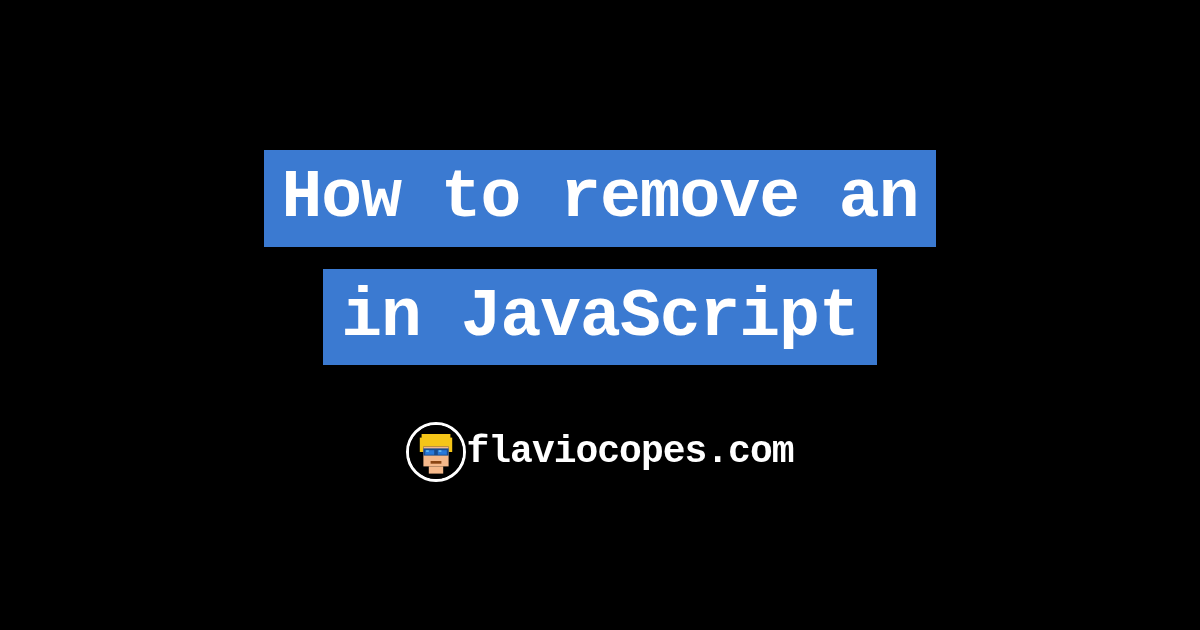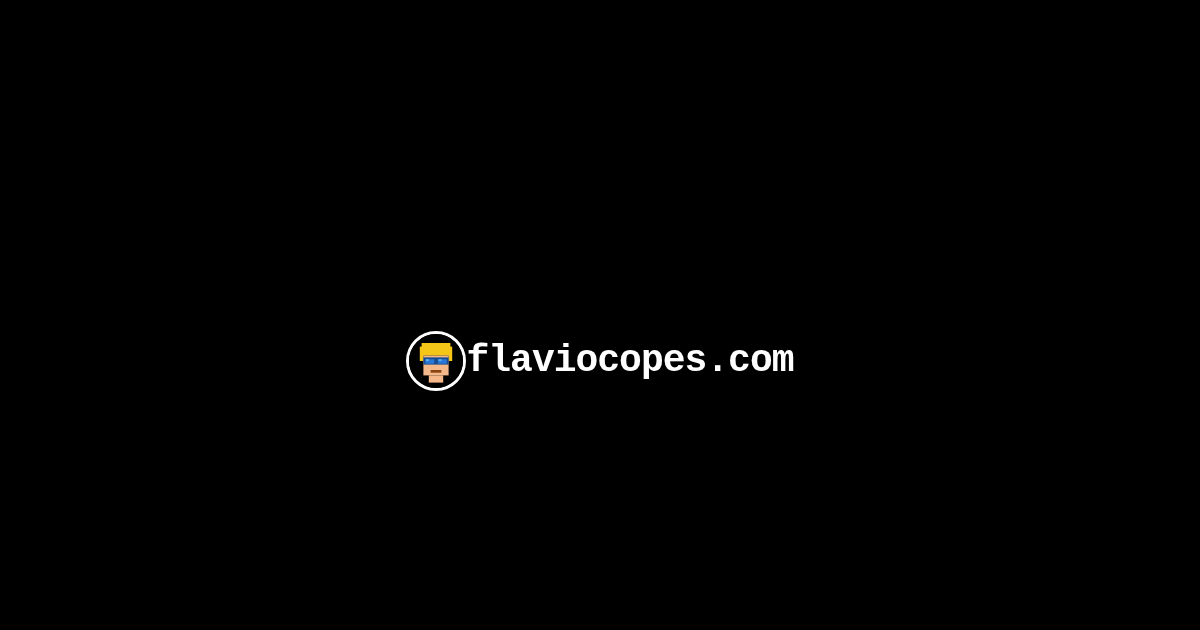--- a/index.html
+++ b/index.html
@@ -57,22 +57,23 @@
       color: #ffffff;
       font-size: 38px;
       font-weight: bold;
       letter-spacing: -1px;
     }
   </style>
 </head>
 <body>
 
 <div class="title-container">
+  <span class="title-line">How to remove an</span><br>
   <br>
-  <br>
+  <span class="title-line">in JavaScript</span>
 </div>
 
 <div class="footer">
   <div class="avatar-icon">
     <svg viewBox="0 0 60 60" xmlns="http://www.w3.org/2000/svg">
       <rect x="0" y="0" width="60" height="60" fill="#000000"></rect>
 
       <rect x="14" y="10" width="32" height="14" fill="#f5c518"></rect>
       <rect x="12" y="14" width="4" height="16" fill="#f5c518"></rect>
       <rect x="44" y="14" width="4" height="16" fill="#f5c518"></rect>

